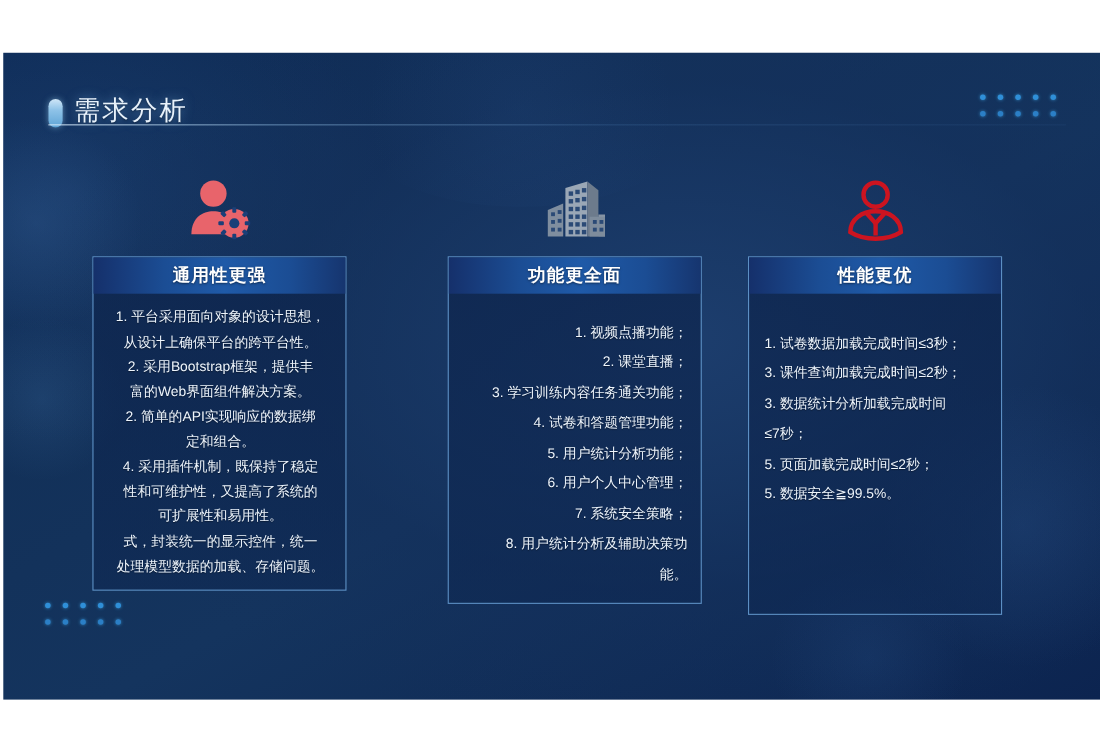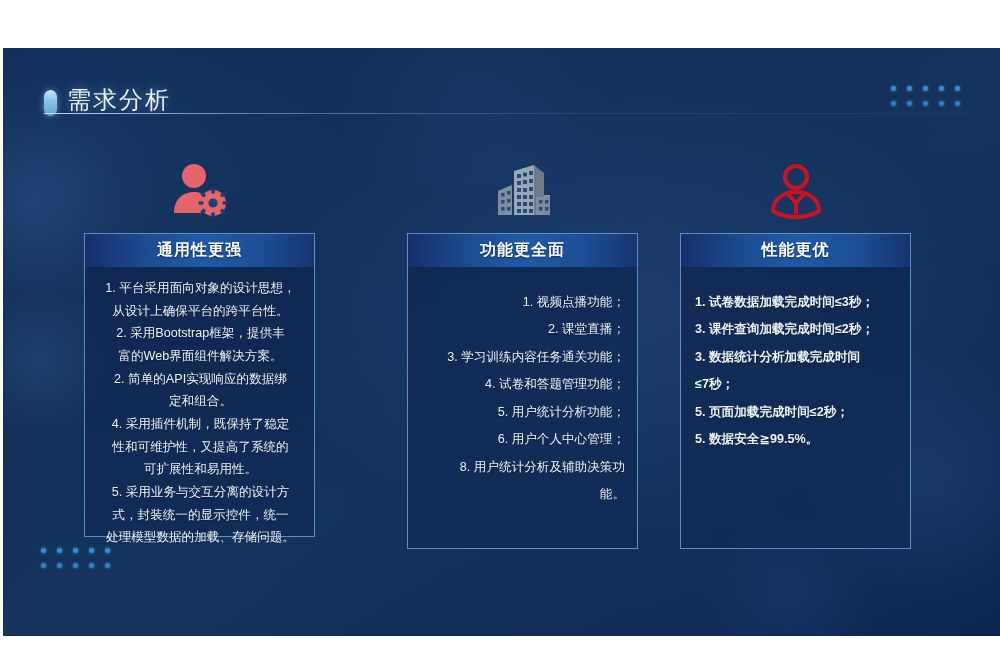--- a/index.html
+++ b/index.html
@@ -145,21 +145,21 @@
   }
   .card-body {
     padding: 12px 12px 12px 14px;
     color: #eef5fc;
     font-size: 12.6px;
     line-height: 1.78;
     text-shadow: 0 1px 1px rgba(0,0,0,0.4);
   }
   .card-1 .card-body { height: 247px; padding-top: 10px; }
   .card-2 .card-body { height: 247px; padding-top: 22px; text-align: right; }
-  .card-3 .card-body { height: 247px; padding-top: 22px; font-weight: bold; }
+  .card-3 .card-body { height: 247px; padding-top: 32px; }
   .card-1 .card-body { line-height: 1.80; }
   .card-2 .card-body { line-height: 2.18; }
   .card-3 .card-body { line-height: 2.18; }
   .body-line { margin: 0; }
 </style>
 </head>
 <body>
 
 <div id="slide">
 
@@ -231,21 +231,20 @@
         <div class="card-body">
           <p class="body-line">1. 平台采用面向对象的设计思想，</p>
           <p class="body-line">从设计上确保平台的跨平台性。</p>
           <p class="body-line">2. 采用Bootstrap框架，提供丰</p>
           <p class="body-line">富的Web界面组件解决方案。</p>
           <p class="body-line">2. 简单的API实现响应的数据绑</p>
           <p class="body-line">定和组合。</p>
           <p class="body-line">4. 采用插件机制，既保持了稳定</p>
           <p class="body-line">性和可维护性，又提高了系统的</p>
           <p class="body-line">可扩展性和易用性。</p>
-          <p class="body-line">5. 采用业务与交互分离的设计方</p>
           <p class="body-line">式，封装统一的显示控件，统一</p>
           <p class="body-line">处理模型数据的加载、存储问题。</p>
         </div>
       </div>
     </div>
 
     <div class="col col-2">
       <div class="icon-wrap">
         <svg width="62" height="58" viewBox="0 0 62 58" aria-hidden="true">
 
@@ -297,20 +296,21 @@
       </div>
       <div class="card card-2">
         <div class="card-head">功能更全面</div>
         <div class="card-body">
           <p class="body-line">1. 视频点播功能；</p>
           <p class="body-line">2. 课堂直播；</p>
           <p class="body-line">3. 学习训练内容任务通关功能；</p>
           <p class="body-line">4. 试卷和答题管理功能；</p>
           <p class="body-line">5. 用户统计分析功能；</p>
           <p class="body-line">6. 用户个人中心管理；</p>
+          <p class="body-line">7. 系统安全策略；</p>
           <p class="body-line">8. 用户统计分析及辅助决策功</p>
           <p class="body-line">能。</p>
         </div>
       </div>
     </div>
 
     <div class="col col-3">
       <div class="icon-wrap">
         <svg width="62" height="58" viewBox="0 0 62 58" aria-hidden="true">
           <circle cx="31" cy="16" r="11" fill="none" stroke="#cc1420" stroke-width="4"></circle>

